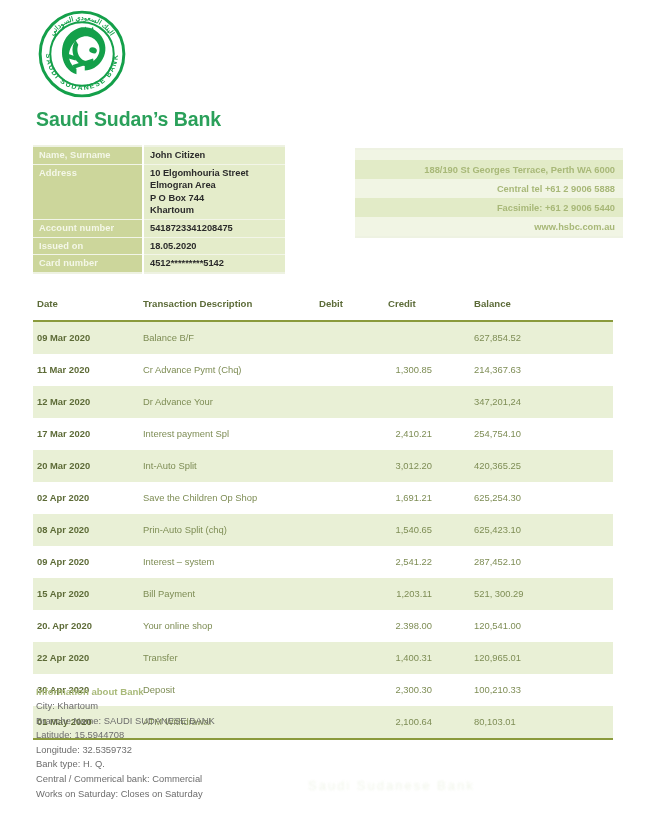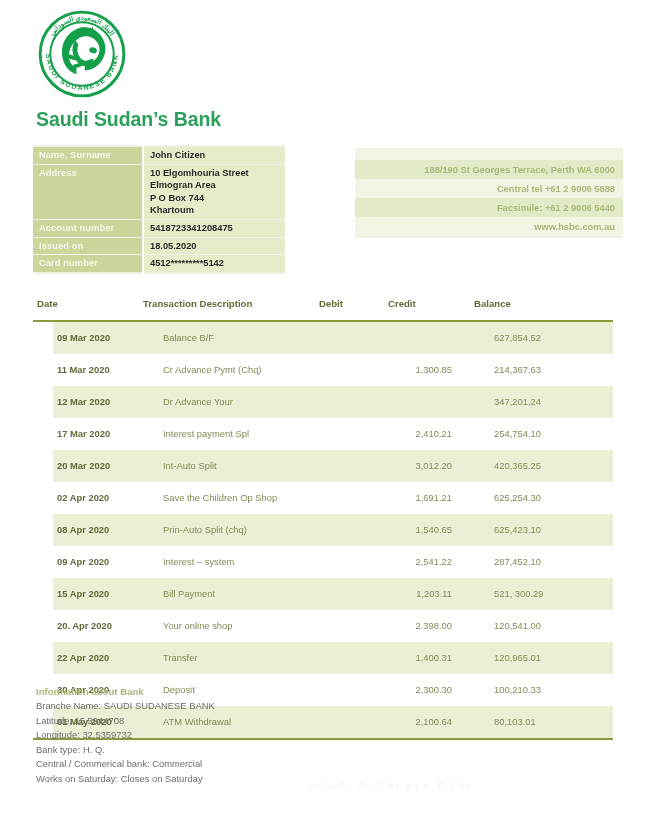--- a/index.html
+++ b/index.html
@@ -118,21 +118,20 @@
   .col-desc   { left: 110px; }
   .col-debit  { left: 286px; }
   .col-credit { left: 355px; }
   .col-bal    { left: 441px; }
 
   #txn-body { border-bottom: 2.5px solid #8a9a3c; }
   .txn-row {
     position: relative;
     height: 32px;
     background: #ffffff;
-    margin-left: 20px;
   }
   .txn-row.alt { background: #e9f0d6; }
   .txn-row .cell {
     position: absolute;
     top: 10px;
     font-size: 9.4px;
     color: #7e8d55;
     white-space: nowrap;
   }
   .cell.date {
@@ -348,20 +347,21 @@
       <div class="cell date">01 May 2020</div>
       <div class="cell desc">ATM Withdrawal</div>
       <div class="cell credit">2,100.64</div>
       <div class="cell bal">80,103.01</div>
     </div>
   </div>
 </div>
 
 <div id="footer">
   <div id="footer-title">Information about Bank</div>
+  <div class="foot-line">City:  Khartoum</div>
   <div class="foot-line">Branche Name: SAUDI SUDANESE BANK</div>
   <div class="foot-line">Latitude:  15.5944708</div>
   <div class="foot-line">Longitude:  32.5359732</div>
   <div class="foot-line">Bank type:  H. Q.</div>
   <div class="foot-line">Central / Commerical bank: Commercial</div>
   <div class="foot-line">Works on Saturday: Closes on Saturday</div>
 </div>
 
 <div id="watermark">Saudi Sudanese Bank</div>
 

